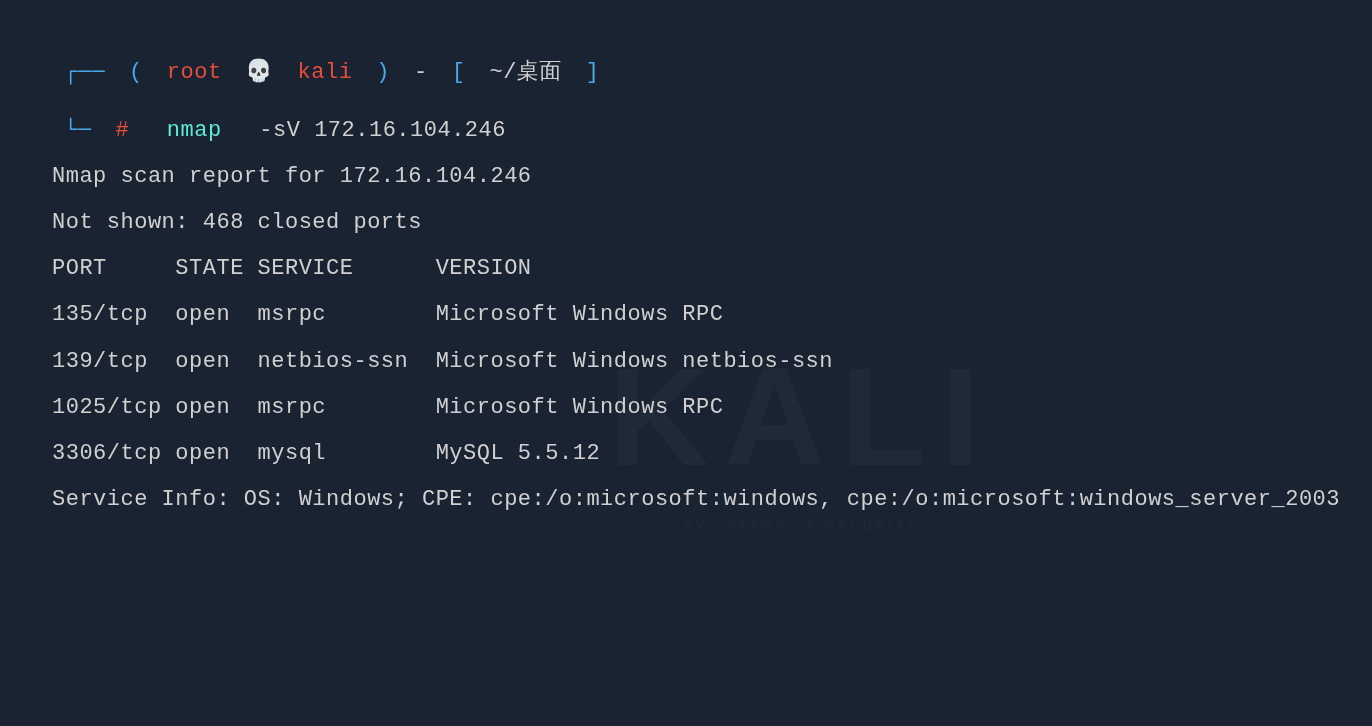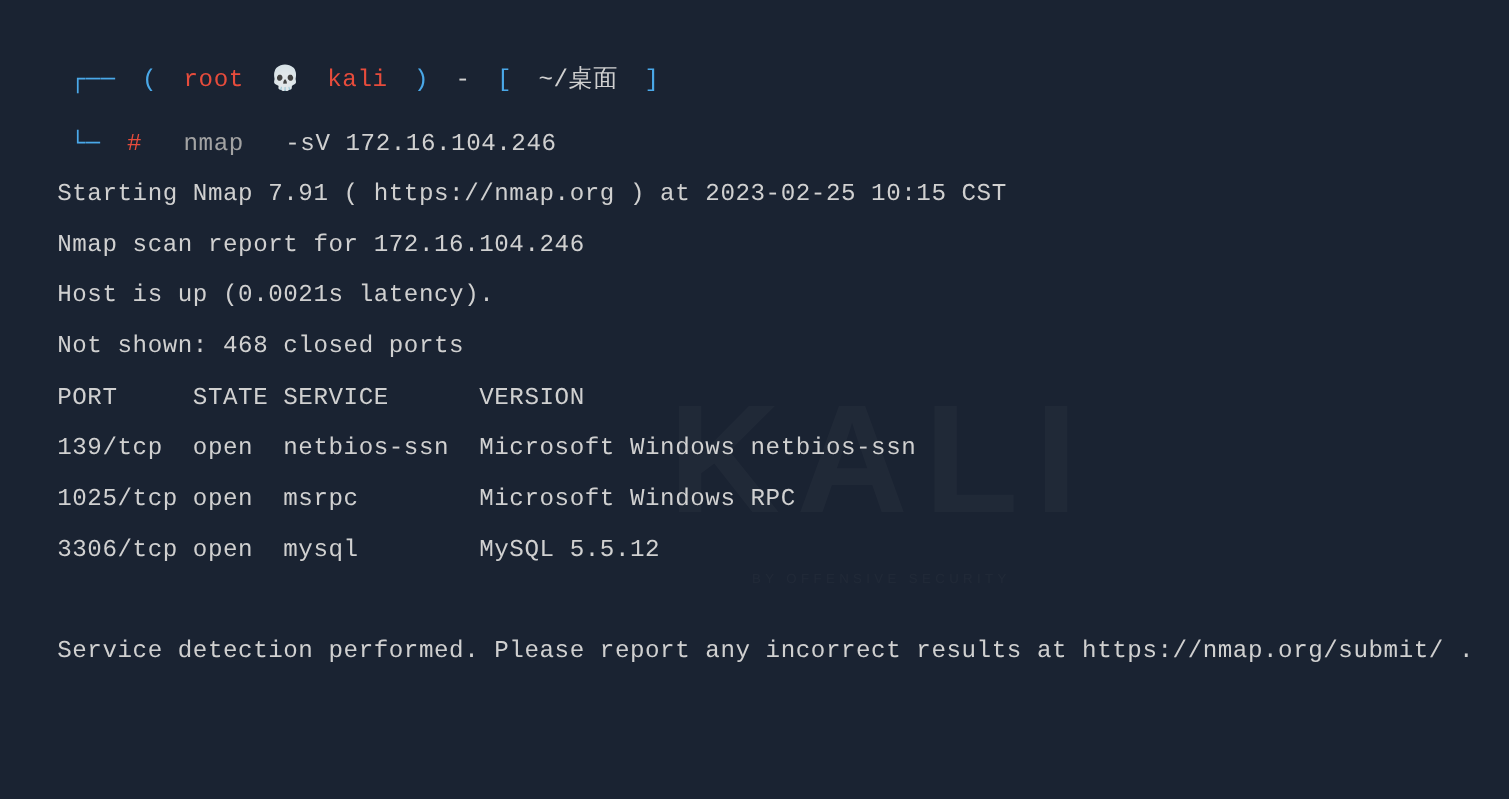--- a/index.html
+++ b/index.html
@@ -45,21 +45,21 @@
     }
     .terminal {
       position: relative;
       z-index: 1;
     }
     .prompt-line {
       white-space: pre;
     }
     .red { color: #e74c3c; }
     .blue { color: #4aa8e8; }
-    .cyan { color: #a3a3a3; }
+    .cyan { color: #5eead4; }
     .white { color: #d0d0d0; }
     .skull {
       color: #d0d0d0;
       display: inline-block;
     }
     .output {
       color: #d0d0d0;
       white-space: pre-wrap;
       word-wrap: break-word;
     }
@@ -77,23 +77,22 @@
 <body>
 
 <div class="watermark">
   <div class="watermark-kali">KALI</div>
   <div class="watermark-sub">BY OFFENSIVE SECURITY</div>
 </div>
 
 <div class="terminal">
   <div class="prompt-line"><span class="branch">┌──</span><span class="blue">(</span><span class="red">root</span><span class="skull">💀</span><span class="red">kali</span><span class="blue">)</span><span class="white">-</span><span class="blue">[</span><span class="white">~/桌面</span><span class="blue">]</span></div>
   <div class="cmd-line"><span class="branch">└─</span><span class="red">#</span> <span class="cyan">nmap</span><span class="white"> -sV 172.16.104.246</span></div>
-  <div class="output">Starting Nmap 7.91 ( https://nmap.org ) at 2023-02-25 10:15 CST</div>
   <div class="output">Nmap scan report for 172.16.104.246</div>
-  <div class="output">Host is up (0.0021s latency).</div>
   <div class="output">Not shown: 468 closed ports</div>
   <div class="table-row">PORT     STATE SERVICE      VERSION</div>
+  <div class="table-row">135/tcp  open  msrpc        Microsoft Windows RPC</div>
   <div class="table-row">139/tcp  open  netbios-ssn  Microsoft Windows netbios-ssn</div>
   <div class="table-row">1025/tcp open  msrpc        Microsoft Windows RPC</div>
   <div class="table-row">3306/tcp open  mysql        MySQL 5.5.12</div>
+  <div class="output">Service Info: OS: Windows; CPE: cpe:/o:microsoft:windows, cpe:/o:microsoft:windows_server_2003</div>
   <div class="output"> </div>
-  <div class="output">Service detection performed. Please report any incorrect results at https://nmap.org/submit/ .</div>
 </div>
 
 </body></html>

